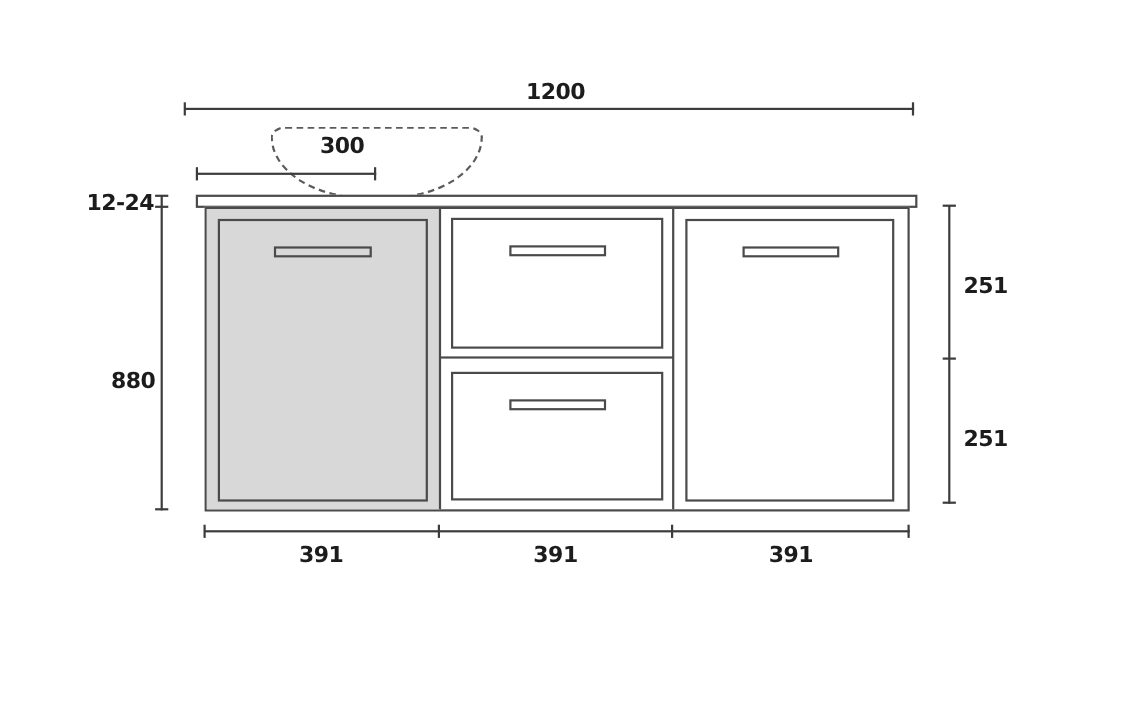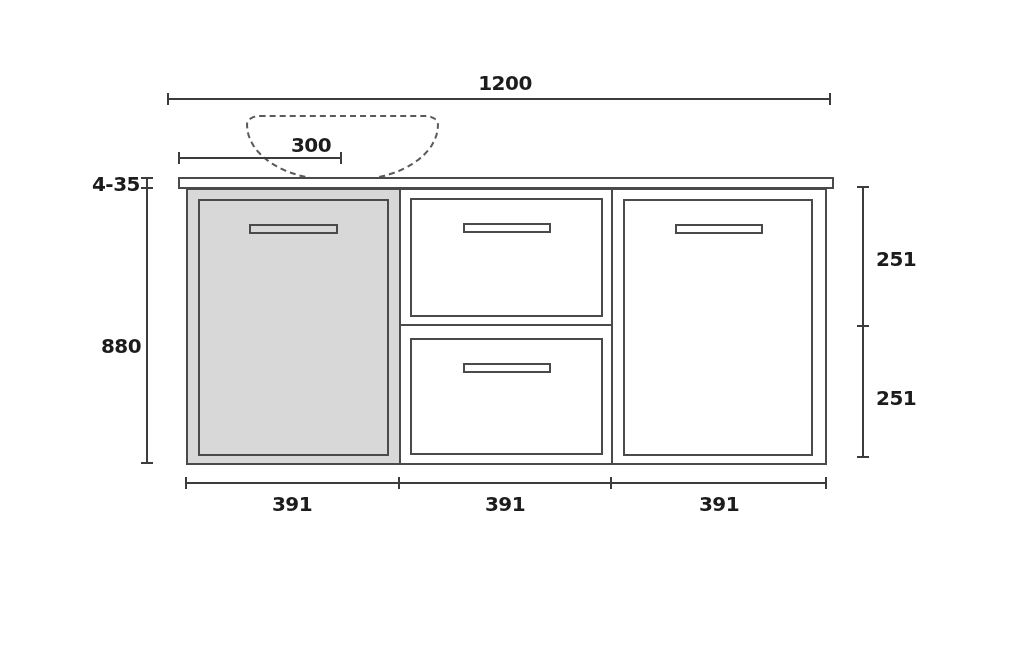--- a/index.html
+++ b/index.html
@@ -130,28 +130,28 @@
 
 <div class="stage">
 
   <div class="dim-label" style="left:405px; top:73px; width:200px;">1200</div>
   <div class="dim-line-h" style="left:168px; top:98px; width:663px;"></div>
   <div class="tick-v" style="left:167px; top:93px;"></div>
   <div class="tick-v" style="left:829px; top:93px;"></div>
 
   <div class="basin"></div>
 
-  <div class="dim-label" style="left:261px; top:135px; width:100px;text-align:center;">300</div>
+  <div class="dim-label" style="left:261px; top:122px; width:100px;text-align:center;">300</div>
   <div class="dim-line-h" style="left:179px; top:157px; width:163px; z-index:3;"></div>
   <div class="tick-v" style="left:178px; top:152px; z-index:3;"></div>
   <div class="tick-v" style="left:340px; top:152px; z-index:3;"></div>
 
   <div class="countertop"></div>
 
-  <div class="dim-label" style="left:40px; top:174px; width:100px; text-align:right;">4-35</div>
+  <div class="dim-label" style="left:40px; top:174px; width:100px; text-align:right;">12-24</div>
   <div class="dim-label" style="left:71px; top:336px; width:100px;">880</div>
   <div class="dim-line-v" style="left:146px; top:178px; height:286px;"></div>
   <div class="tick-h" style="left:141px; top:177px;"></div>
   <div class="tick-h" style="left:141px; top:187px;"></div>
   <div class="tick-h" style="left:141px; top:462px;"></div>
 
   <div class="cabinet">
     <div class="door-fill-left"></div>
     <div class="divider-v" style="left:211px;"></div>
     <div class="divider-v" style="left:423px;"></div>

